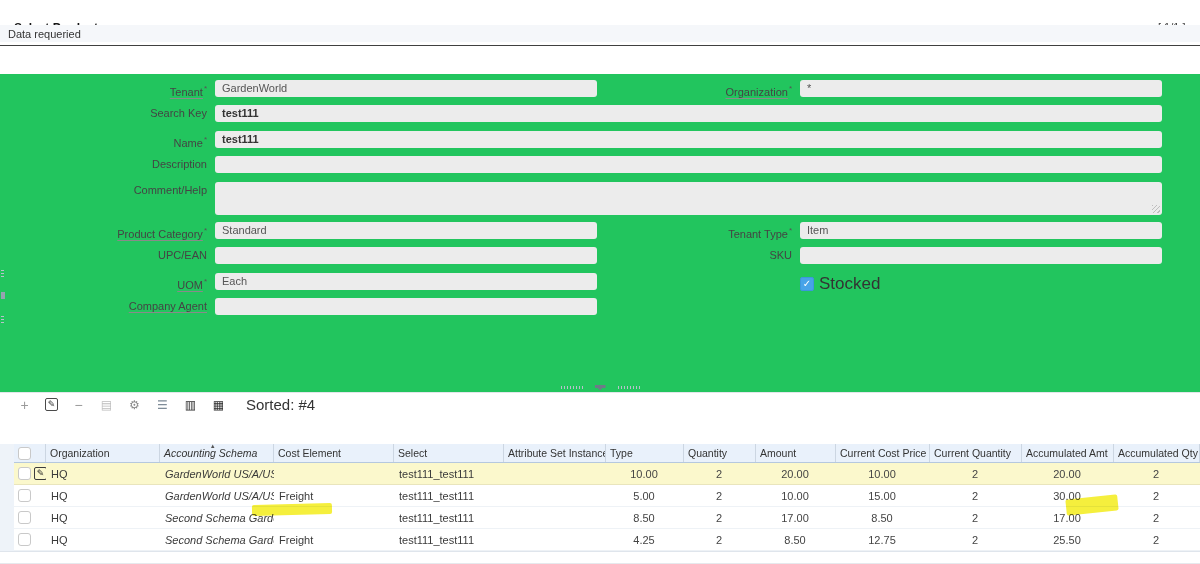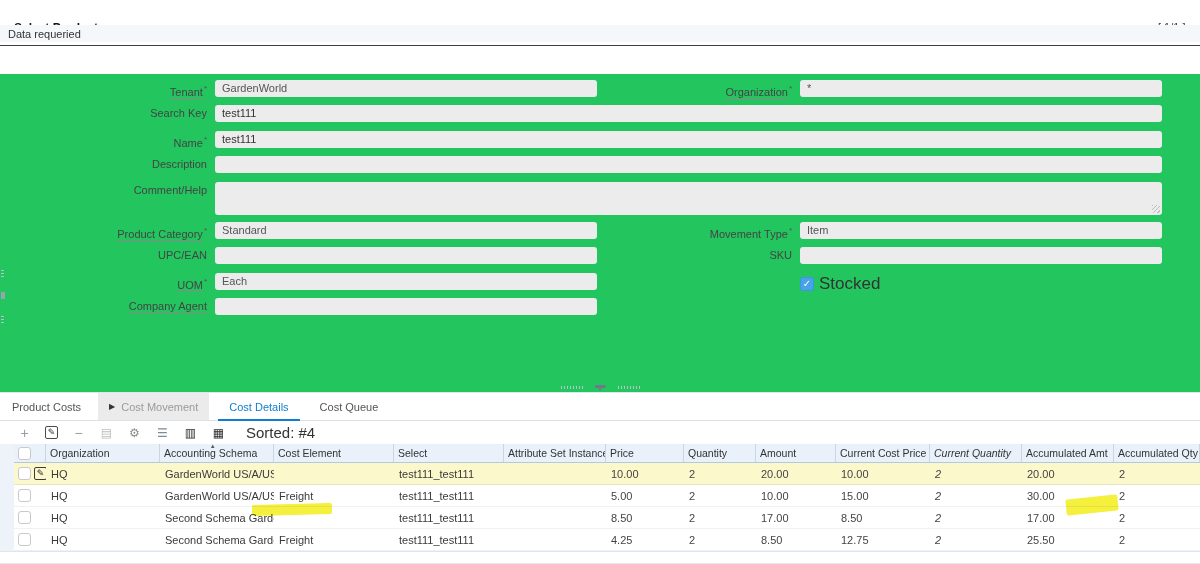--- a/index.html
+++ b/index.html
@@ -26,21 +26,21 @@
   .flabel { position:absolute; width:207px; text-align:right; font-size:11px; color:#444; line-height:17px; white-space:nowrap; }
   .flabel.lcol { left:0; }
   .flabel.rcol { left:585px; }
   .flabel .req { font-size:8px; vertical-align:super; color:#555; margin-left:1px; }
   .flabel.link span.lt { text-decoration:underline; text-decoration-color:#8a8a8a; text-underline-offset:2px; cursor:pointer; }
   .ffield { position:absolute; height:17px; background:#ececec; border-radius:3px; font-size:11px; color:#555; line-height:17px; padding:0 7px; overflow:hidden; white-space:nowrap; }
   .ffield.fl { left:215px; width:382px; }
   .ffield.fw { left:215px; width:947px; }
   .ffield.fr { left:800px; width:362px; }
   .ffield.tall { height:33px; }
-  .ffield .strongv { font-weight:normal; color:#333; }
+  .ffield .strongv { font-weight:bold; color:#333; }
   .resize-grip { position:absolute; right:2px; bottom:2px; width:8px; height:8px;
      background:repeating-linear-gradient(135deg,#b3b3b3 0 1px, transparent 1px 3px); opacity:.8; }
   .chkrow { position:absolute; left:800px; display:flex; align-items:center; gap:5px; }
   .chk { width:14px; height:14px; background:#47a3e8; border:1px solid #3d96dd; border-radius:2px; color:#fff; font-size:10px; line-height:12px; text-align:center; cursor:pointer; }
   .chklabel { font-size:17px; color:#333; }
   
   .vgrips { position:absolute; left:1px; top:196px; width:4px; height:56px; }
   .vgrips .g1,.vgrips .g3 { position:absolute; left:0; width:3px; height:9px; background:repeating-linear-gradient(#b8c1cb 0 1px, transparent 1px 3px); }
   .vgrips .g1 { top:0; } .vgrips .g3 { top:46px; }
   .vgrips .g2 { position:absolute; left:0; top:22px; width:4px; height:7px; background:#97a3b0; }
@@ -67,28 +67,28 @@
   .ic-settings { color:#8a8a8a; font-size:12px; }
   .ic-list { color:#7f8c98; font-size:12px; }
   .ic-split, .ic-grid { color:#2c2c2c; font-size:12px; }
   .sortedlbl { margin-left:7px; font-size:15px; color:#333; }
   
   .gridwrap { position:absolute; top:51px; left:0; right:0; }
   .gutter { position:absolute; left:0; top:0; width:14px; height:107px; background:#eef3f9; }
   .thead { display:flex; margin-left:14px; height:19px; background:#e9f1fb; border-bottom:1px solid #b5c8de; }
   .th { border-right:1px solid #ccd6e2; display:flex; align-items:center; padding:0 4px; position:relative; white-space:nowrap; overflow:hidden; font-size:10.5px; color:#333; cursor:pointer; }
   .sortmark { position:absolute; top:-1px; left:44%; font-size:6px; color:#555; }
-  .wsel{width:32px;} .w0{width:114px;} .w1{width:114px;} .w2{width:120px;} .w3{width:110px;}
+  .wsel{width:32px;} .w0{width:114px;} .w1{width:114px;font-style:italic;} .w2{width:120px;} .w3{width:110px;}
   .w4{width:102px;} .w5{width:78px;} .w6{width:72px;} .w7{width:80px;text-align:right;} .w8{width:94px;}
-  .w9{width:92px;font-style:italic;} .w10{width:92px;} .w11{width:86px;}
+  .w9{width:92px;} .w10{width:92px;} .w11{width:86px;}
   .tbody { border-bottom:1px solid #dfe5ec; }
   .trow { display:flex; margin-left:14px; height:22px; border-bottom:1px solid #eef2f6; background:#fff; align-items:center; }
   .trow.hl { background:#fbf8cc; border-bottom-color:#e9e5bc; }
   .tcell { padding:11px 5px; white-space:nowrap; overflow:hidden; font-size:11px; color:#3a3a3a; line-height:22px; }
-  .tcell.num { text-align:left; padding-right:7px; color:#444; }
+  .tcell.num { text-align:center; padding-right:7px; color:#444; }
   .selcell { display:flex; align-items:center; gap:3px; padding:0 0 0 4px; }
   .cb { width:13px; height:13px; border:1px solid #c9c9c9; border-radius:3px; background:#fff; display:inline-block; cursor:pointer; flex:none; }
   .row-edit { font-size:9px; border:1px solid #3c3c3c; border-radius:2px; width:13px; height:13px; line-height:11px; text-align:center; color:#222; cursor:pointer; flex:none; }
   .mark { position:absolute; background:#f3eb0c; opacity:.8; mix-blend-mode:multiply; border-radius:2px; pointer-events:none; }
   .mark1 { left:252px; top:60px; width:80px; height:11px; transform:rotate(-1.5deg); }
   .mark2 { left:1066px; top:53px; width:52px; height:16px; transform:rotate(-6deg); }
 </style>
 </head>
 <body>
 
@@ -131,21 +131,21 @@
     </div>
 
     <div class="frow" style="top:108px;">
       <label class="flabel lcol"><span>Comment/Help</span></label>
       <div class="ffield fw tall"><span></span><span class="resize-grip"></span></div>
     </div>
 
     <div class="frow" style="top:148px;">
       <label class="flabel lcol link"><span class="lt">Product Category</span><span class="req">*</span></label>
       <div class="ffield fl"><span>Standard</span></div>
-      <label class="flabel rcol"><span>Movement Type</span><span class="req">*</span></label>
+      <label class="flabel rcol"><span>Tenant Type</span><span class="req">*</span></label>
       <div class="ffield fr"><span>Item</span></div>
     </div>
 
     <div class="frow" style="top:173px;">
       <label class="flabel lcol"><span>UPC/EAN</span></label>
       <div class="ffield fl"><span></span></div>
       <label class="flabel rcol"><span>SKU</span></label>
       <div class="ffield fr"><span></span></div>
     </div>
 
@@ -172,35 +172,20 @@
   </div>
 
   <div class="hsplit">
     <span class="dots"></span>
     <span class="handle"></span>
     <span class="dots"></span>
   </div>
 
   <div class="detail">
 
-    <div class="tabbar">
-      <div class="tab first">
-          <span>Product Costs</span>
-        </div>
-      <div class="tab collapsed">
-          <span class="marker">▶</span>
-          <span>Cost Movement</span>
-        </div>
-      <div class="tab active plain">
-          <span>Cost Details</span>
-        </div>
-      <div class="tab plain">
-          <span>Cost Queue</span>
-        </div>
-    </div>
 
     <div class="dtoolbar">
       <span class="tbi ic-add">+</span>
       <span class="tbi ic-edit">✎</span>
       <span class="tbi ic-delete">−</span>
       <span class="tbi ic-save">▤</span>
       <span class="tbi ic-settings">⚙</span>
       <span class="tbi ic-list">☰</span>
       <span class="tbi ic-split">▥</span>
       <span class="tbi ic-grid">▦</span>
@@ -215,21 +200,21 @@
             <span class="cb"></span>
           </div>
         <div class="th w0">Organization</div>
         <div class="th w1">
             <span>Accounting Schema</span>
             <span class="sortmark">▲</span>
           </div>
         <div class="th w2">Cost Element</div>
         <div class="th w3">Select</div>
         <div class="th w4">Attribute Set Instance</div>
-        <div class="th w5">Price</div>
+        <div class="th w5">Type</div>
         <div class="th w6">Quantity</div>
         <div class="th w7">Amount</div>
         <div class="th w8">Current Cost Price</div>
         <div class="th w9">Current Quantity</div>
         <div class="th w10">Accumulated Amt</div>
         <div class="th w11">Accumulated Qty</div>
       </div>
 
       <div class="tbody">
           <div class="trow hl">

